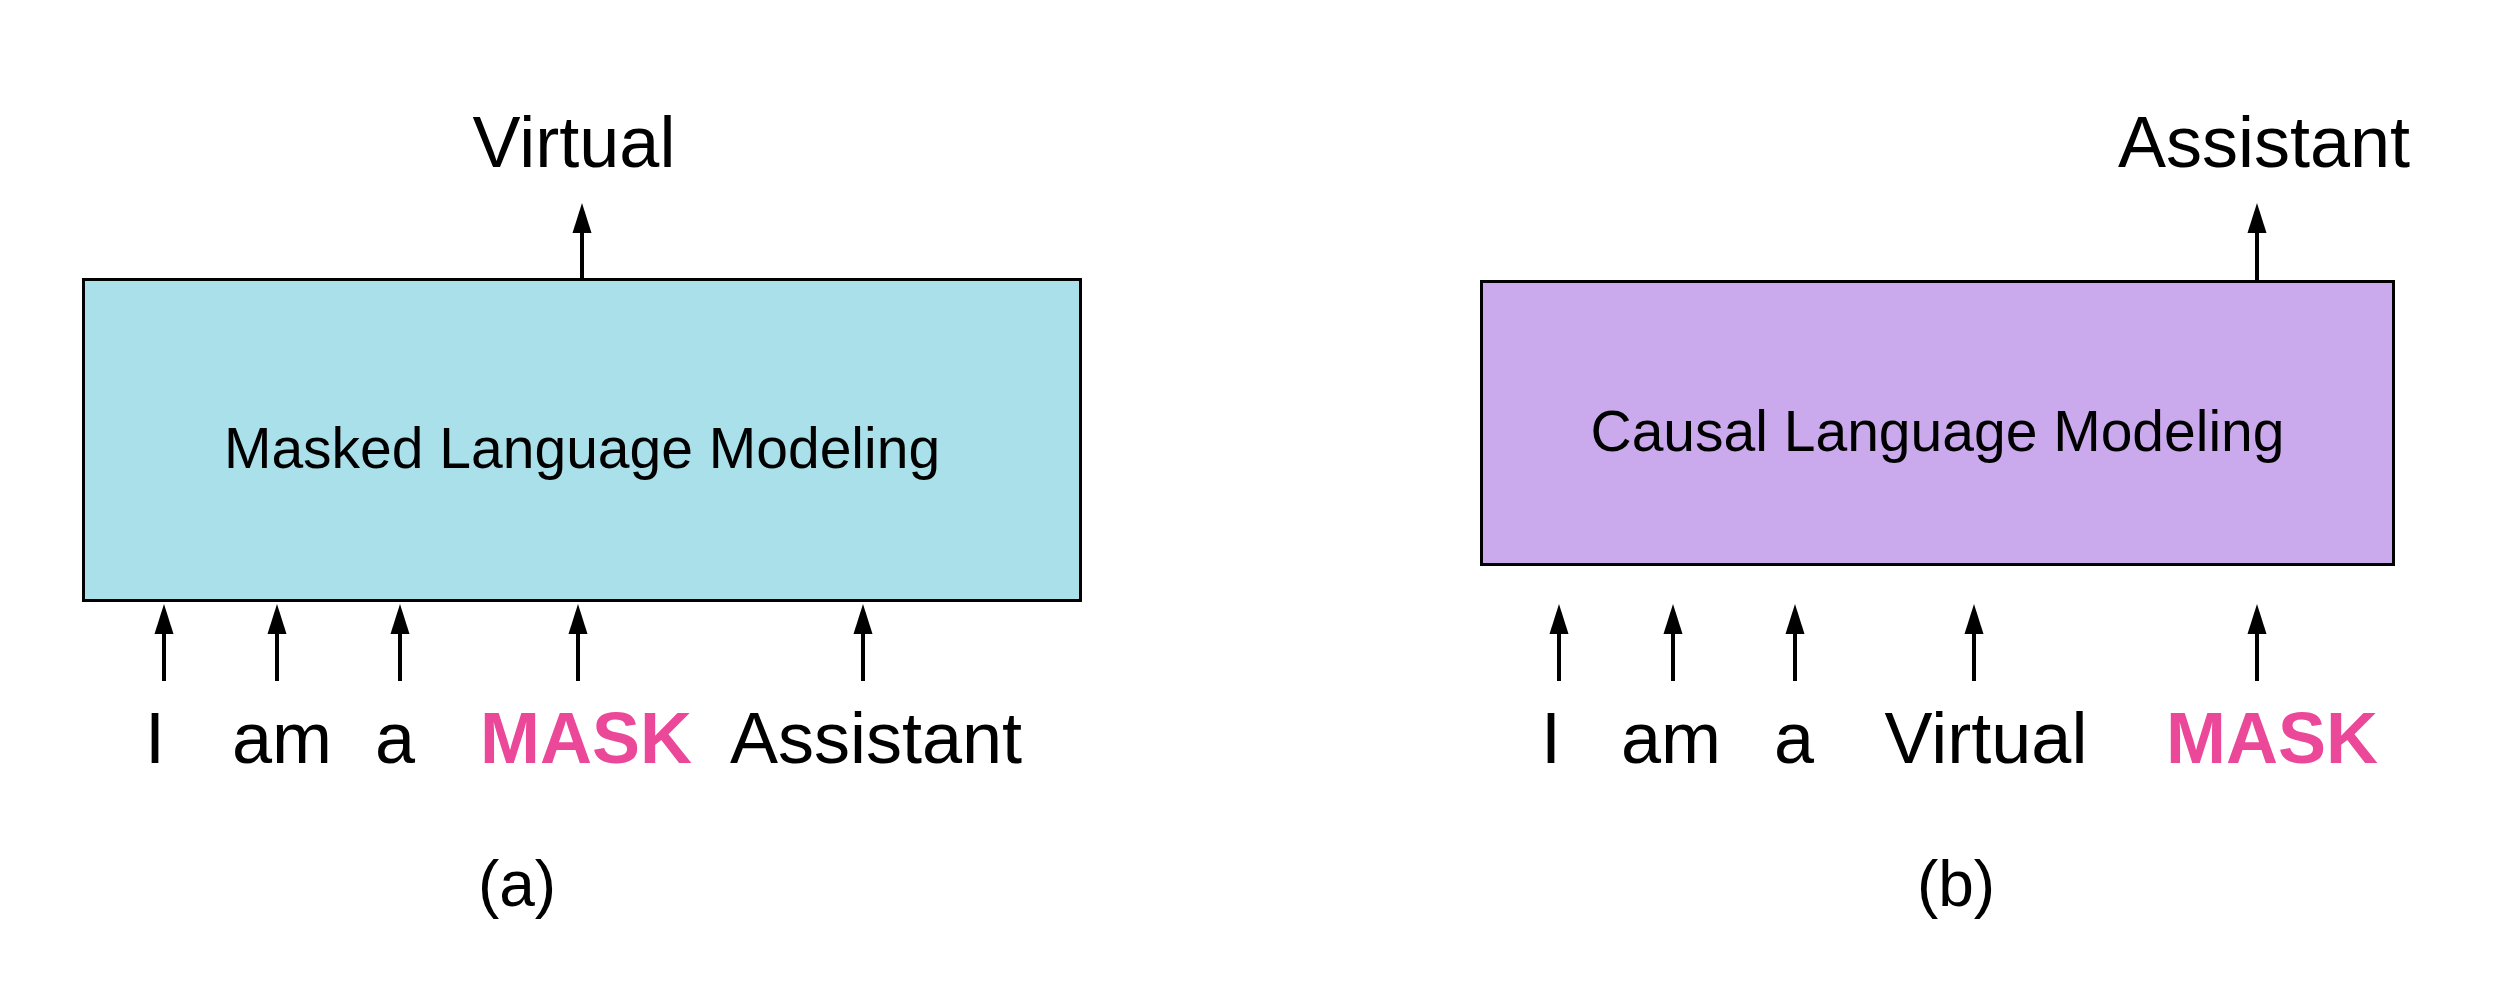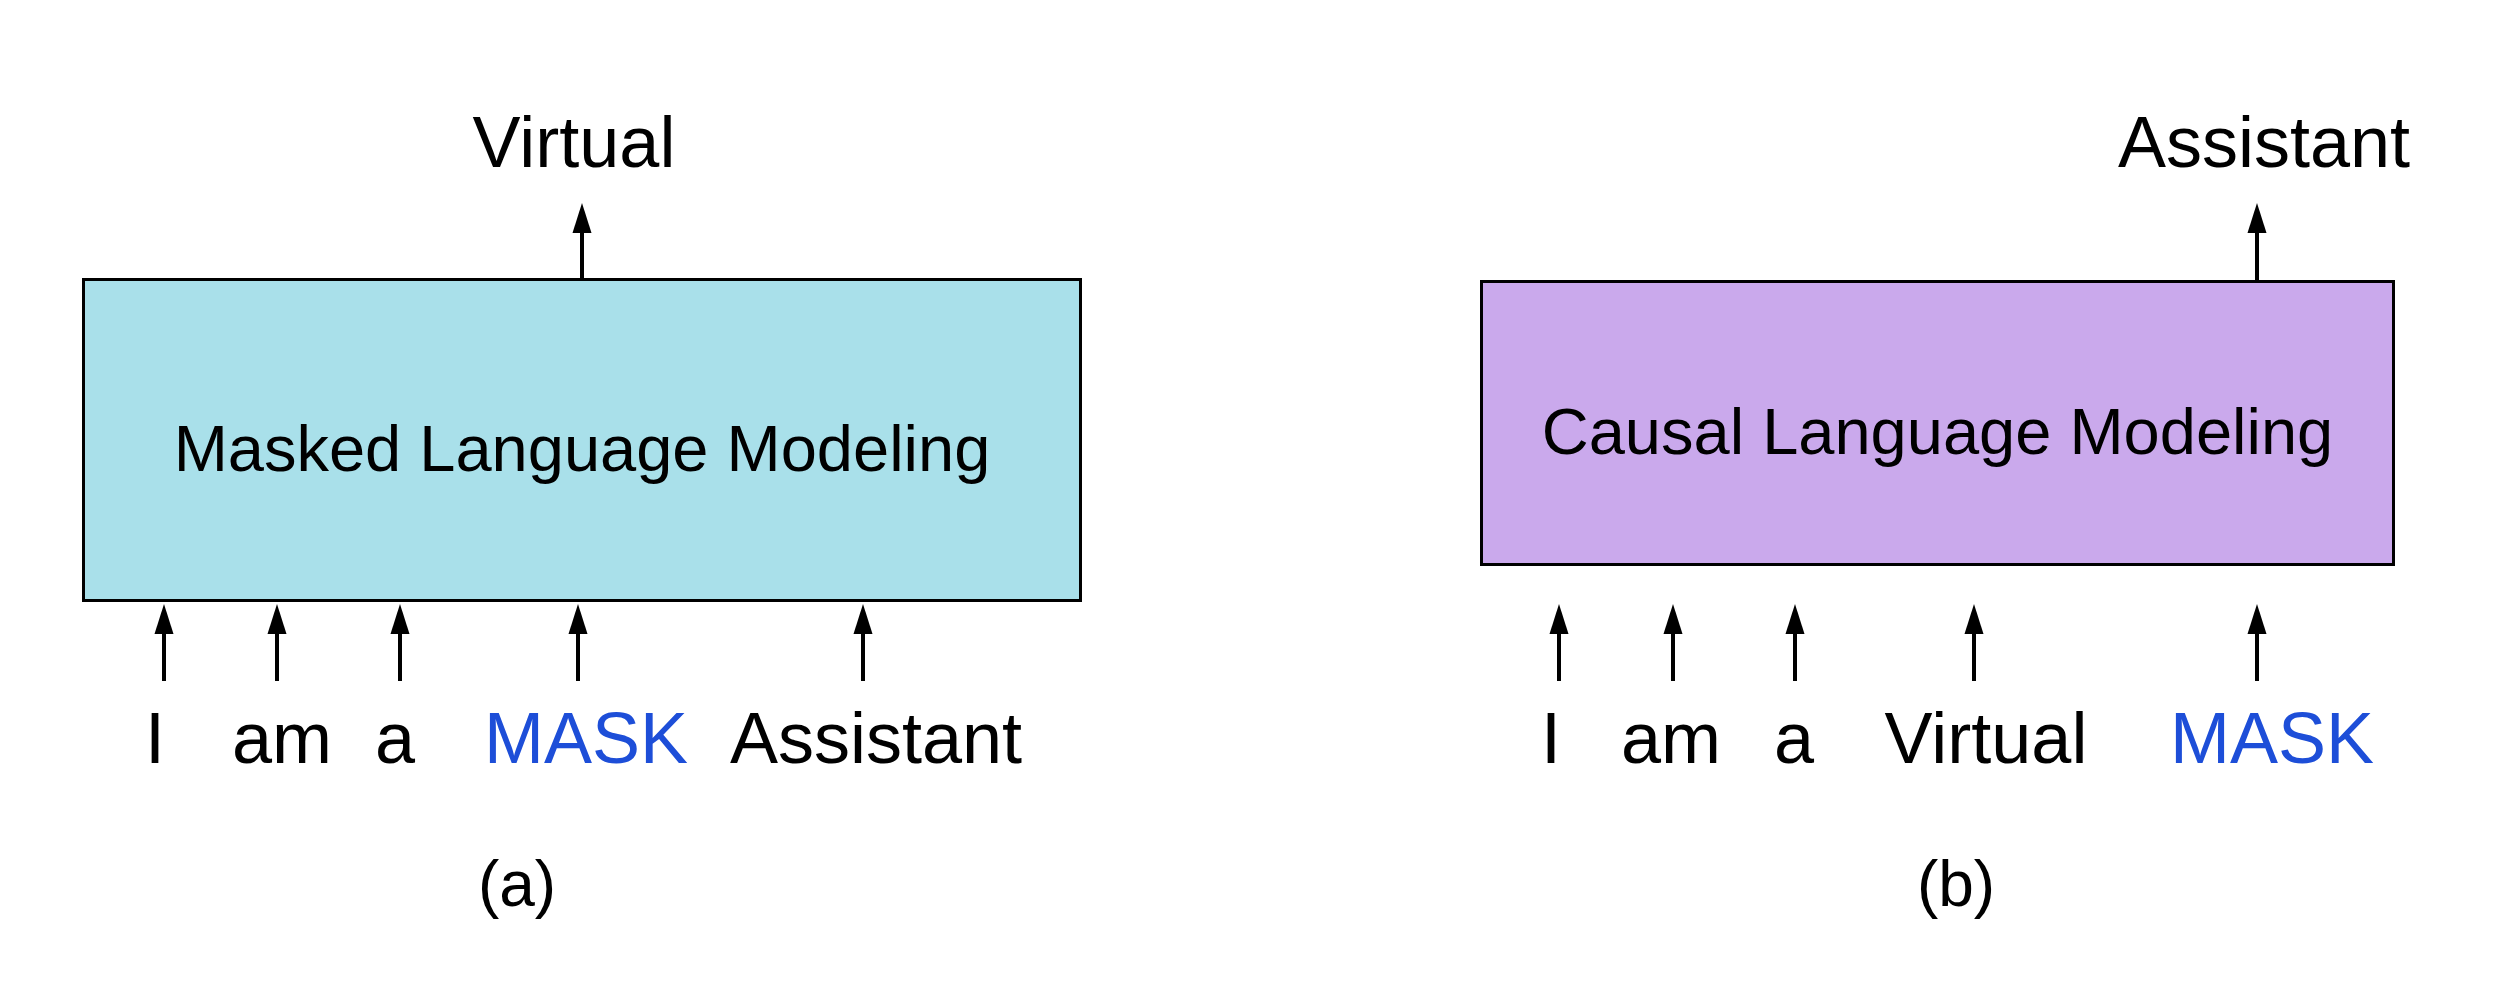--- a/index.html
+++ b/index.html
@@ -7,29 +7,29 @@
     position:relative;width:2500px;height:1002px;background:#FFFFFF;
     font-family:"Liberation Sans",sans-serif;color:#000;overflow:hidden;
   }
   .out-label{
     position:absolute;top:106px;transform:translateX(-50%);
     font-size:72px;line-height:1;white-space:nowrap;
   }
   .box{
     position:absolute;box-sizing:border-box;border:3px solid #000;
     display:flex;align-items:center;justify-content:center;
-    font-size:65px;line-height:1;white-space:nowrap;padding-top:16px;
+    font-size:57px;line-height:1;white-space:nowrap;padding-top:16px;
   }
   .box-a{left:82px;top:278px;width:1000px;height:324px;background:#A9E0EA;}
   .box-b{left:1480px;top:280px;width:915px;height:286px;background:#CAA9EC;}
   .token{
     position:absolute;top:702px;transform:translateX(-50%);
     font-size:72px;line-height:1;white-space:nowrap;
   }
-  .token.masked{color:#1d4ed8;}
+  .token.masked{color:#ec4899;font-weight:bold;}
   .caption{
     position:absolute;top:852px;transform:translateX(-50%);
     font-size:64px;line-height:1;
   }
   .arrow{position:absolute;width:26px;height:77px;}
   .arrow polygon,.arrow rect{fill:#000;}
 </style>
 </head>
 <body>
 

